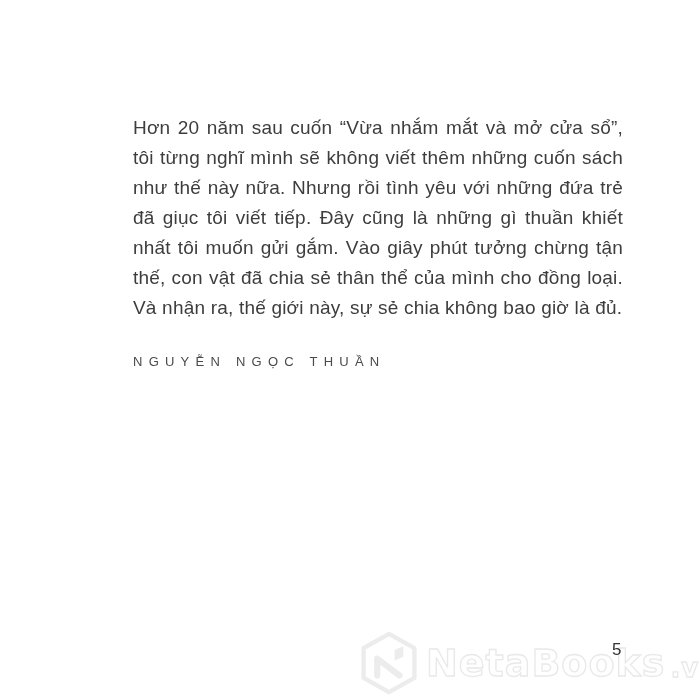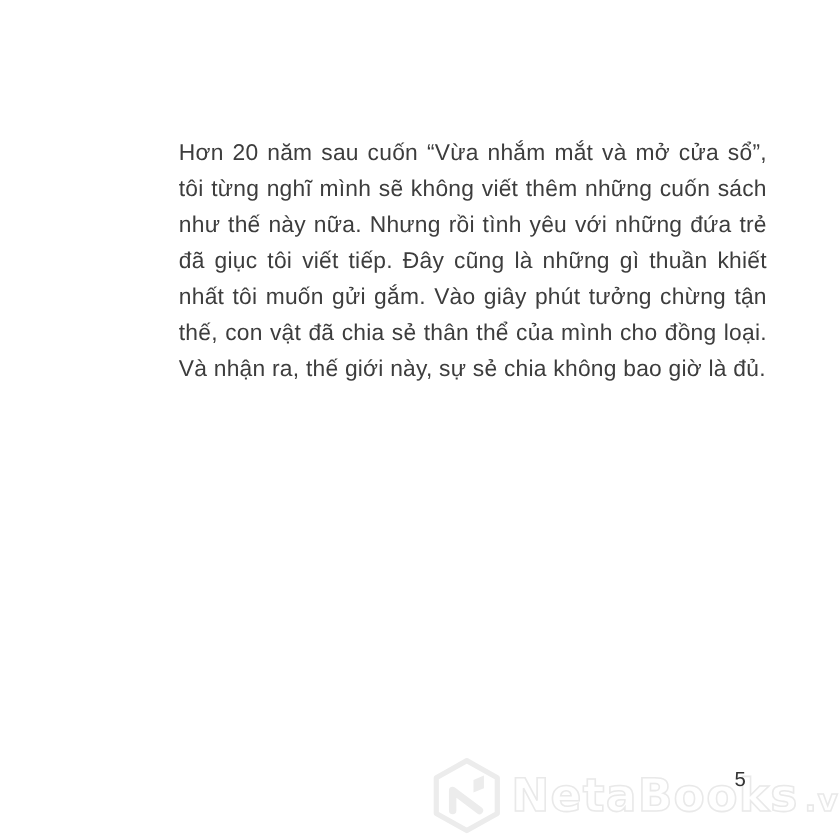--- a/index.html
+++ b/index.html
@@ -6,21 +6,21 @@
   body {
     width: 700px;
     height: 700px;
     position: relative;
     background: #ffffff;
     overflow: hidden;
     font-family: "Liberation Sans", sans-serif;
   }
   .content {
     position: absolute;
-    left: 149px;
+    left: 133px;
     top: 113px;
     width: 490px;
   }
   .content p {
     margin: 0 0 15px 0;
     font-size: 19px;
     line-height: 30px;
     text-align: justify;
     letter-spacing: 0.2px;
     color: #3d3d3d;
@@ -64,20 +64,21 @@
     }
   }
   .wm-name { font-size: 38px; margin-left: 6px; }
   .wm-tld  { font-size: 26px; margin-left: 5px; padding-top: 10px; }
 </style>
 </head>
 <body>
 
 <main class="content">
   <p>Hơn 20 năm sau cuốn “Vừa nhắm mắt và mở cửa sổ”, tôi từng nghĩ mình sẽ không viết thêm những cuốn sách như thế này nữa. Nhưng rồi tình yêu với những đứa trẻ đã giục tôi viết tiếp. Đây cũng là những gì thuần khiết nhất tôi muốn gửi gắm. Vào giây phút tưởng chừng tận thế, con vật đã chia sẻ thân thể của mình cho đồng loại. Và nhận ra, thế giới này, sự sẻ chia không bao giờ là đủ.</p>
+  <div class="author">NGUYỄN NGỌC THUẦN</div>
 </main>
 
 <div class="page-number">5</div>
 
 <div class="watermark">
   <svg class="wm-logo" viewBox="0 0 100 100" xmlns="http://www.w3.org/2000/svg" aria-hidden="true">
     <polygon points="50,3 91,26 91,74 50,97 9,74 9,26" fill="none" stroke="#ececec" stroke-width="7" stroke-linejoin="round"></polygon>
     <polyline points="31,70 31,43 67,70" fill="none" stroke="#ececec" stroke-width="10" stroke-linecap="round" stroke-linejoin="round"></polyline>
     <path d="M59 29 L73 23 L73 40 L59 46 Z" fill="#ececec"></path>
   </svg>

